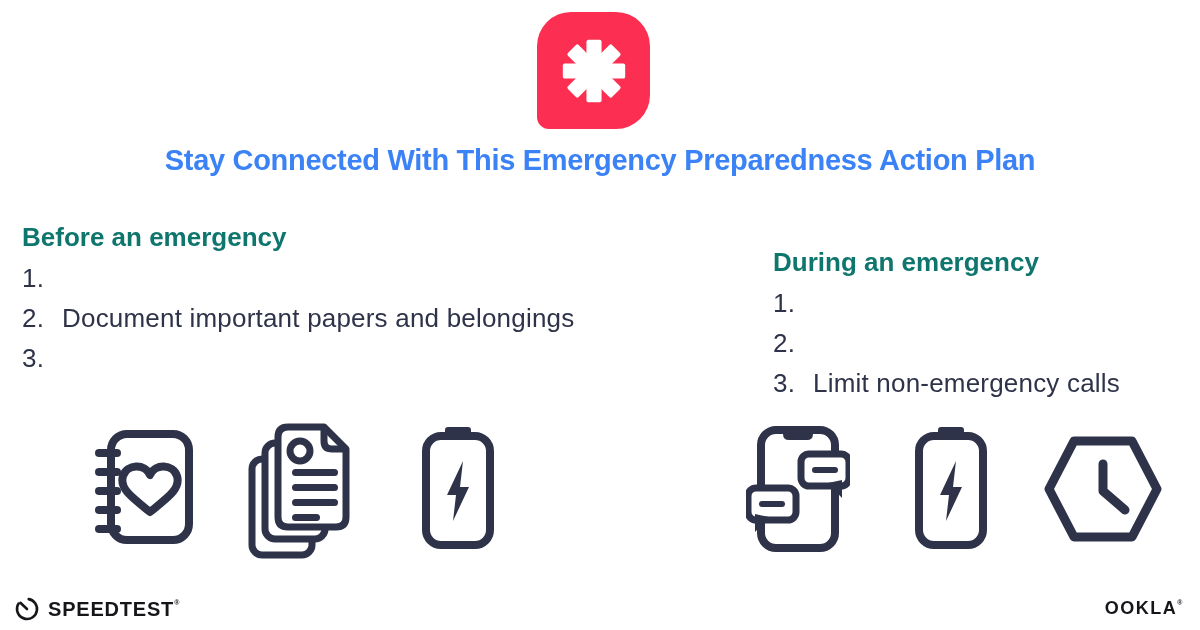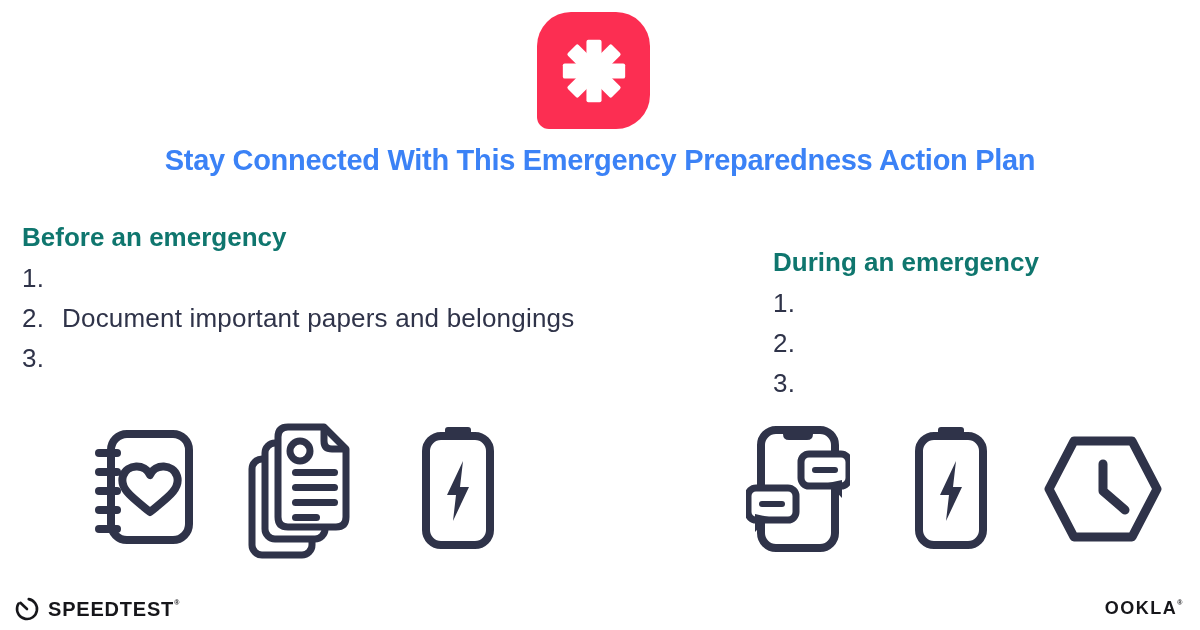--- a/index.html
+++ b/index.html
@@ -110,20 +110,21 @@
   <h2>During an emergency</h2>
   <ol class="plan-list">
     <li>
       <span class="num">1.</span>
     </li>
     <li>
       <span class="num">2.</span>
     </li>
     <li>
       <span class="num">3.</span>
+      <span>Limit non-emergency calls</span>
     </li>
   </ol>
 </div>
 
 <div class="iconbox ic-notebook">
   <svg width="100" height="116" viewBox="0 0 100 116">
     <rect class="navy-stroke" x="16" y="5" width="78" height="106" rx="16" stroke-width="8"></rect>
     <g fill="#2F3349">
       <rect x="0" y="20" width="26" height="8" rx="4"></rect>
       <rect x="0" y="39" width="26" height="8" rx="4"></rect>

